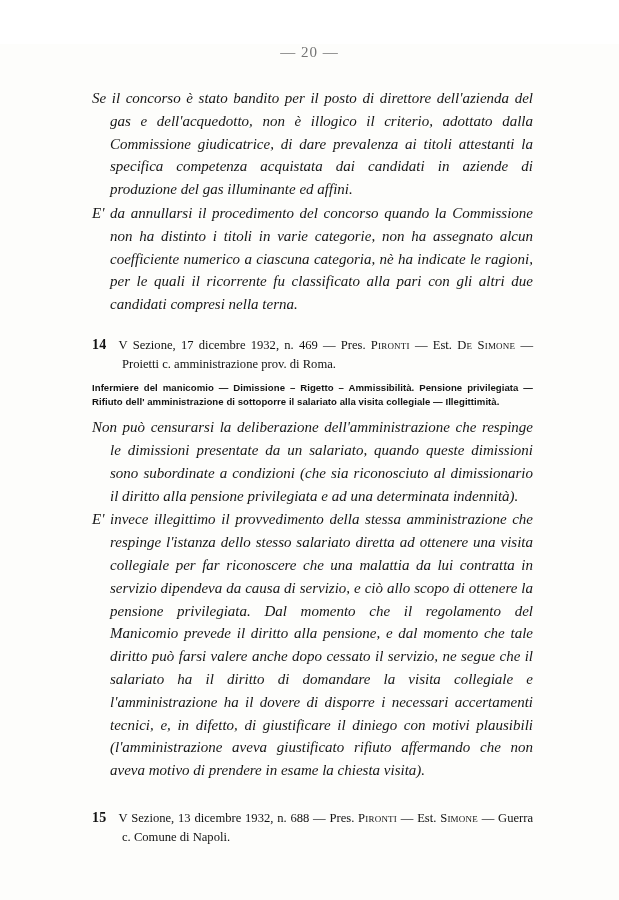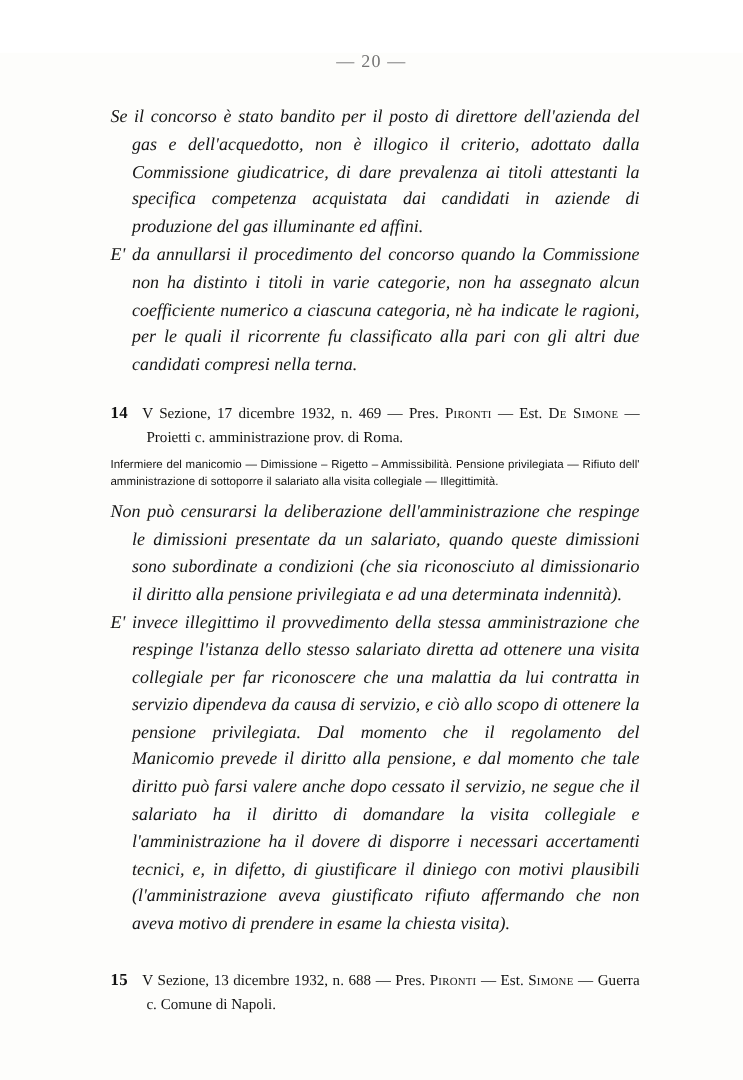--- a/index.html
+++ b/index.html
@@ -62,21 +62,21 @@
     margin-right: 12px;
     letter-spacing: 0.3px;
   }
   .smallcaps {
     font-variant: small-caps;
     letter-spacing: 0.2px;
   }
   .keywords {
     font-family: "Liberation Sans", sans-serif;
     font-size: 9.6px;
-    font-weight: normal;
+    font-weight: bold;
     line-height: 1.5;
     letter-spacing: 0.05px;
     margin-top: 7px;
     text-align: justify;
     color: #131313;
   }
   .body-block {
     margin-top: 7px;
   }
   .entry-15 {

